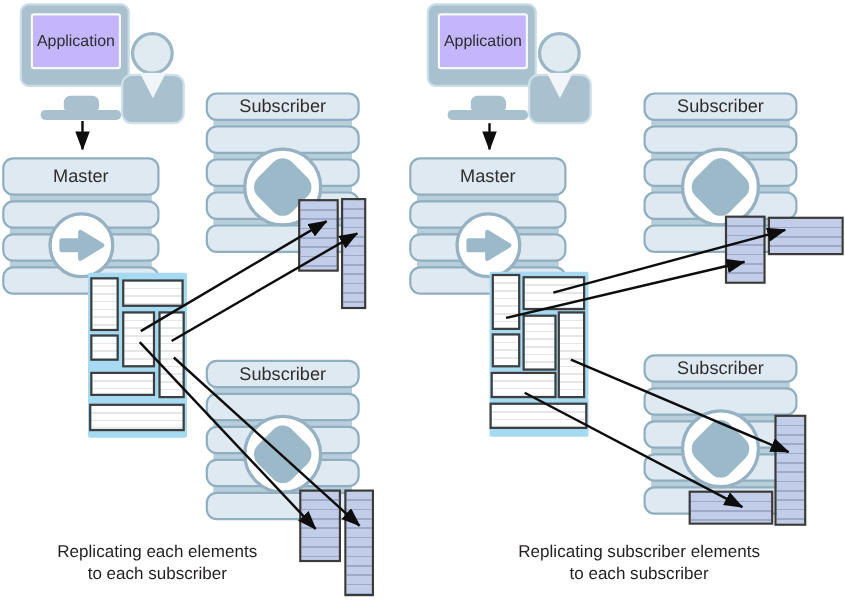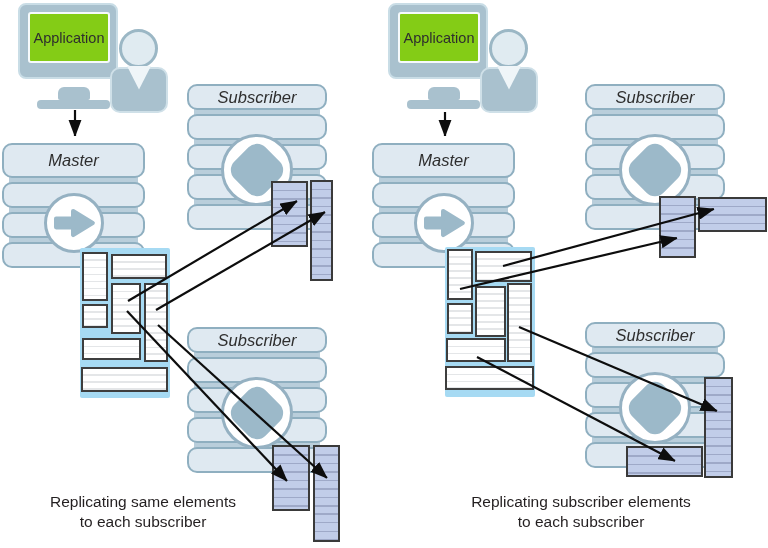--- a/index.html
+++ b/index.html
@@ -2,33 +2,33 @@
 <html><head>
 <meta charset="utf-8">
 <style>
   html,body{margin:0;padding:0;background:#fff;}
   .canvas{position:relative;width:768px;height:548px;background:#ffffff;
           font-family:"Liberation Sans",sans-serif;overflow:hidden;}
   .abs{position:absolute;box-sizing:border-box;}
 
   
   .monitor-body{background:#a9c1ce;border:2px solid #c9dde6;border-radius:8px;}
-  .monitor-screen{background:#84cc16;border:2px solid #f6fafc;border-radius:3px;
+  .monitor-screen{background:#c4b5fd;border:2px solid #f6fafc;border-radius:3px;
                   display:flex;align-items:center;justify-content:center;}
   .app-label{font-size:14.5px;color:#2e2e2e;}
   .stand-neck{background:#a9c1ce;border-radius:6px 6px 2px 2px;}
   .stand-base{background:#a9c1ce;border-radius:4px;}
   .person-head{background:#e0ebf1;border:3px solid #9bb7c5;border-radius:50%;}
   .person-body{background:#a9c1ce;border:2px solid #cfe0e8;border-radius:10px;}
   .person-notch{background:#eff5f8;clip-path:polygon(0 0,100% 0,50% 90%);}
 
   
   .stack-back{position:absolute;left:7px;right:7px;background:#b9cedb;border-radius:8px;}
   .stack-band{position:absolute;left:0;width:100%;height:26px;background:#dfe9f1;
-              border:2px solid #8fafc0;border-radius:10px;box-sizing:border-box;font-style:italic;}
+              border:2px solid #8fafc0;border-radius:10px;box-sizing:border-box;}
   .stack-label{display:flex;align-items:center;justify-content:center;
                font-size:16.5px;color:#2e2e2e;}
   .db-circle{position:absolute;background:#ffffff;border:3px solid #95b1c2;border-radius:50%;
              box-sizing:border-box;display:flex;align-items:center;justify-content:center;}
   .squircle{width:44px;height:44px;background:#9cb9c9;border-radius:12px;transform:rotate(45deg);}
 
   
   .tgrid{position:absolute;background:#a6daf3;border-radius:2px;}
   .cell{position:absolute;background:repeating-linear-gradient(to bottom,
           #ffffff 0,#ffffff 5.5px,#e4e6e8 5.5px,#e4e6e8 7px);
@@ -114,21 +114,21 @@
     <div class="cell" style="left:2px;top:90px;width:59px;height:22px;"></div>
     <div class="cell" style="left:1px;top:119px;width:87px;height:25px;"></div>
   </div>
 
   <div class="btable" style="left:271px;top:181px;width:37px;height:66px;"></div>
   <div class="btable" style="left:310px;top:180px;width:23px;height:101px;"></div>
   <div class="btable" style="left:272px;top:445px;width:38px;height:66px;"></div>
   <div class="btable" style="left:313px;top:445px;width:27px;height:97px;"></div>
 
   <div class="caption" style="left:18px;top:492px;">
-    <div>Replicating same elements</div>
+    <div>Replicating each elements</div>
     <div>to each subscriber</div>
   </div>
 
   <div class="abs" style="left:370px;top:0;width:180px;height:115px;">
     <div class="abs monitor-body" style="left:18px;top:3px;width:100px;height:76px;"></div>
     <div class="abs monitor-screen" style="left:28px;top:12px;width:82px;height:51px;">
       <span class="app-label">Application</span>
     </div>
     <div class="abs stand-neck" style="left:58px;top:87px;width:32px;height:13px;"></div>
     <div class="abs stand-base" style="left:37px;top:100px;width:73px;height:9px;"></div>

